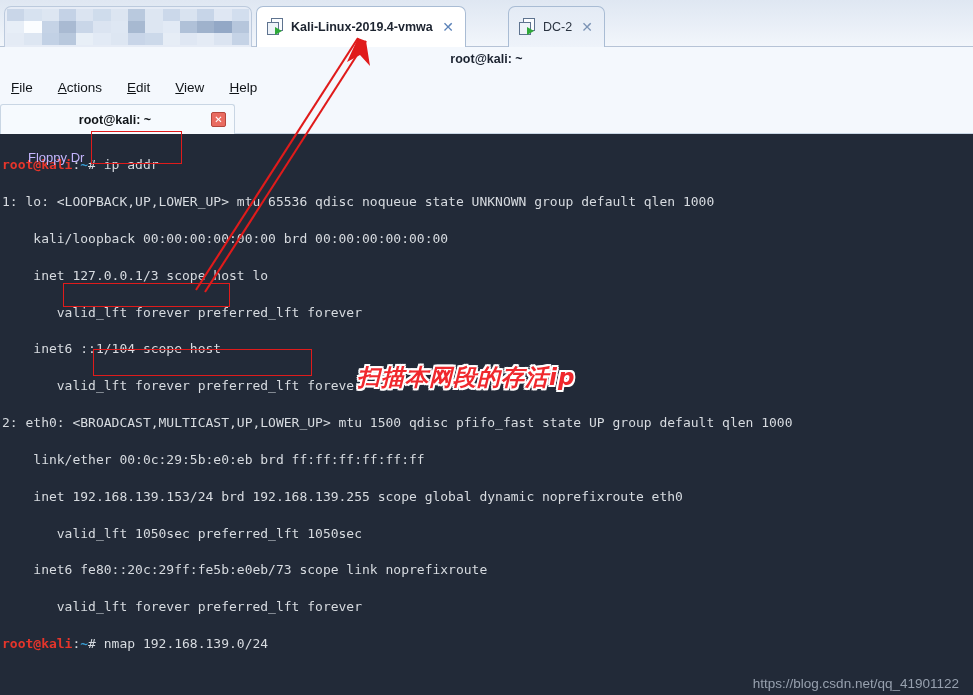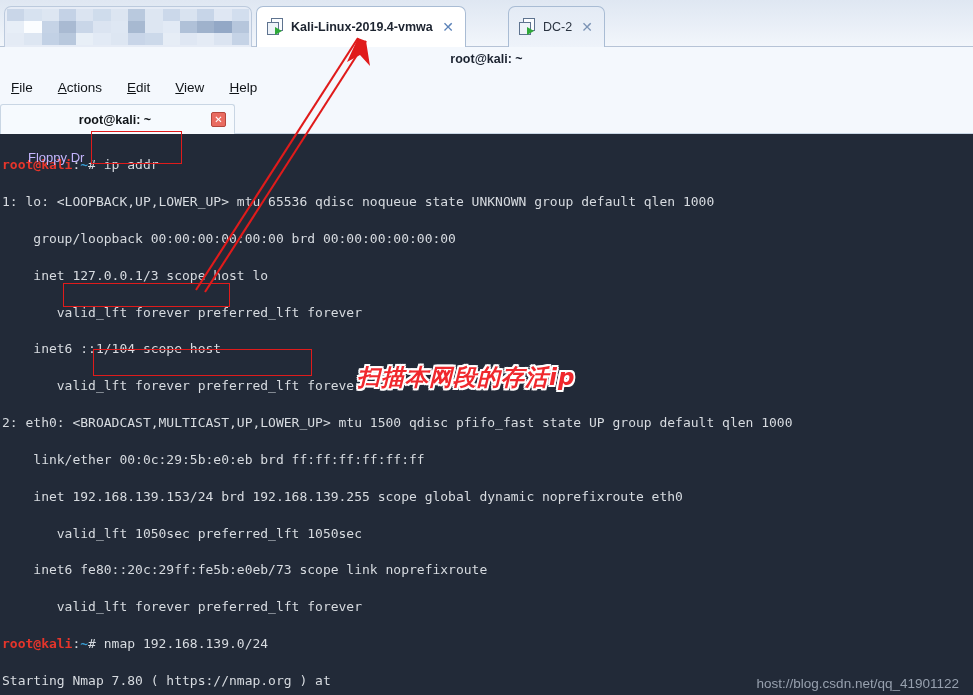--- a/index.html
+++ b/index.html
@@ -263,33 +263,32 @@
           <span class="termtab-close">✕</span>
         </div>
       </div>
 
       <div class="termbody">
         <span class="ghost-floppy">Floppy Dr</span>
 
         <div class="termtext">
 <div><span class="ps-user">root@kali</span><span class="ps-sep">:</span><span class="ps-path">~</span><span class="ps-sep"># </span><span>ip addr</span></div>
 <div>1: lo: &lt;LOOPBACK,UP,LOWER_UP&gt; mtu 65536 qdisc noqueue state UNKNOWN group default qlen 1000</div>
-<div>    group/loopback 00:00:00:00:00:00 brd 00:00:00:00:00:00</div>
+<div>    kali/loopback 00:00:00:00:00:00 brd 00:00:00:00:00:00</div>
 <div>    inet 127.0.0.1/3 scope host lo</div>
 <div>       valid_lft forever preferred_lft forever</div>
 <div>    inet6 ::1/104 scope host</div>
 <div>       valid_lft forever preferred_lft forever</div>
 <div>2: eth0: &lt;BROADCAST,MULTICAST,UP,LOWER_UP&gt; mtu 1500 qdisc pfifo_fast state UP group default qlen 1000</div>
 <div>    link/ether 00:0c:29:5b:e0:eb brd ff:ff:ff:ff:ff:ff</div>
 <div>    inet 192.168.139.153/24 brd 192.168.139.255 scope global dynamic noprefixroute eth0</div>
 <div>       valid_lft 1050sec preferred_lft 1050sec</div>
 <div>    inet6 fe80::20c:29ff:fe5b:e0eb/73 scope link noprefixroute</div>
 <div>       valid_lft forever preferred_lft forever</div>
 <div><span class="ps-user">root@kali</span><span class="ps-sep">:</span><span class="ps-path">~</span><span class="ps-sep"># </span><span>nmap 192.168.139.0/24</span></div>
-<div>Starting Nmap 7.80 ( https://nmap.org ) at</div>
 
 
 
 
 
 
 
 
 
 
@@ -297,21 +296,21 @@
 
 
 
 
 
 
 
 
         </div>
 
-        <div class="watermark">host://blog.csdn.net/qq_41901122</div>
+        <div class="watermark">https://blog.csdn.net/qq_41901122</div>
       </div>
 
     </div>
   </div>
 
   <div class="annot-box" style="left:91px; top:131px; width:91px; height:33px;"></div>
   <div class="annot-box" style="left:63px; top:283px; width:167px; height:24px;"></div>
   <div class="annot-box" style="left:93px; top:349px; width:219px; height:27px;"></div>
 
   <div class="cn-annot" style="left:357px; top:362px;">扫描本网段的存活ip</div>

